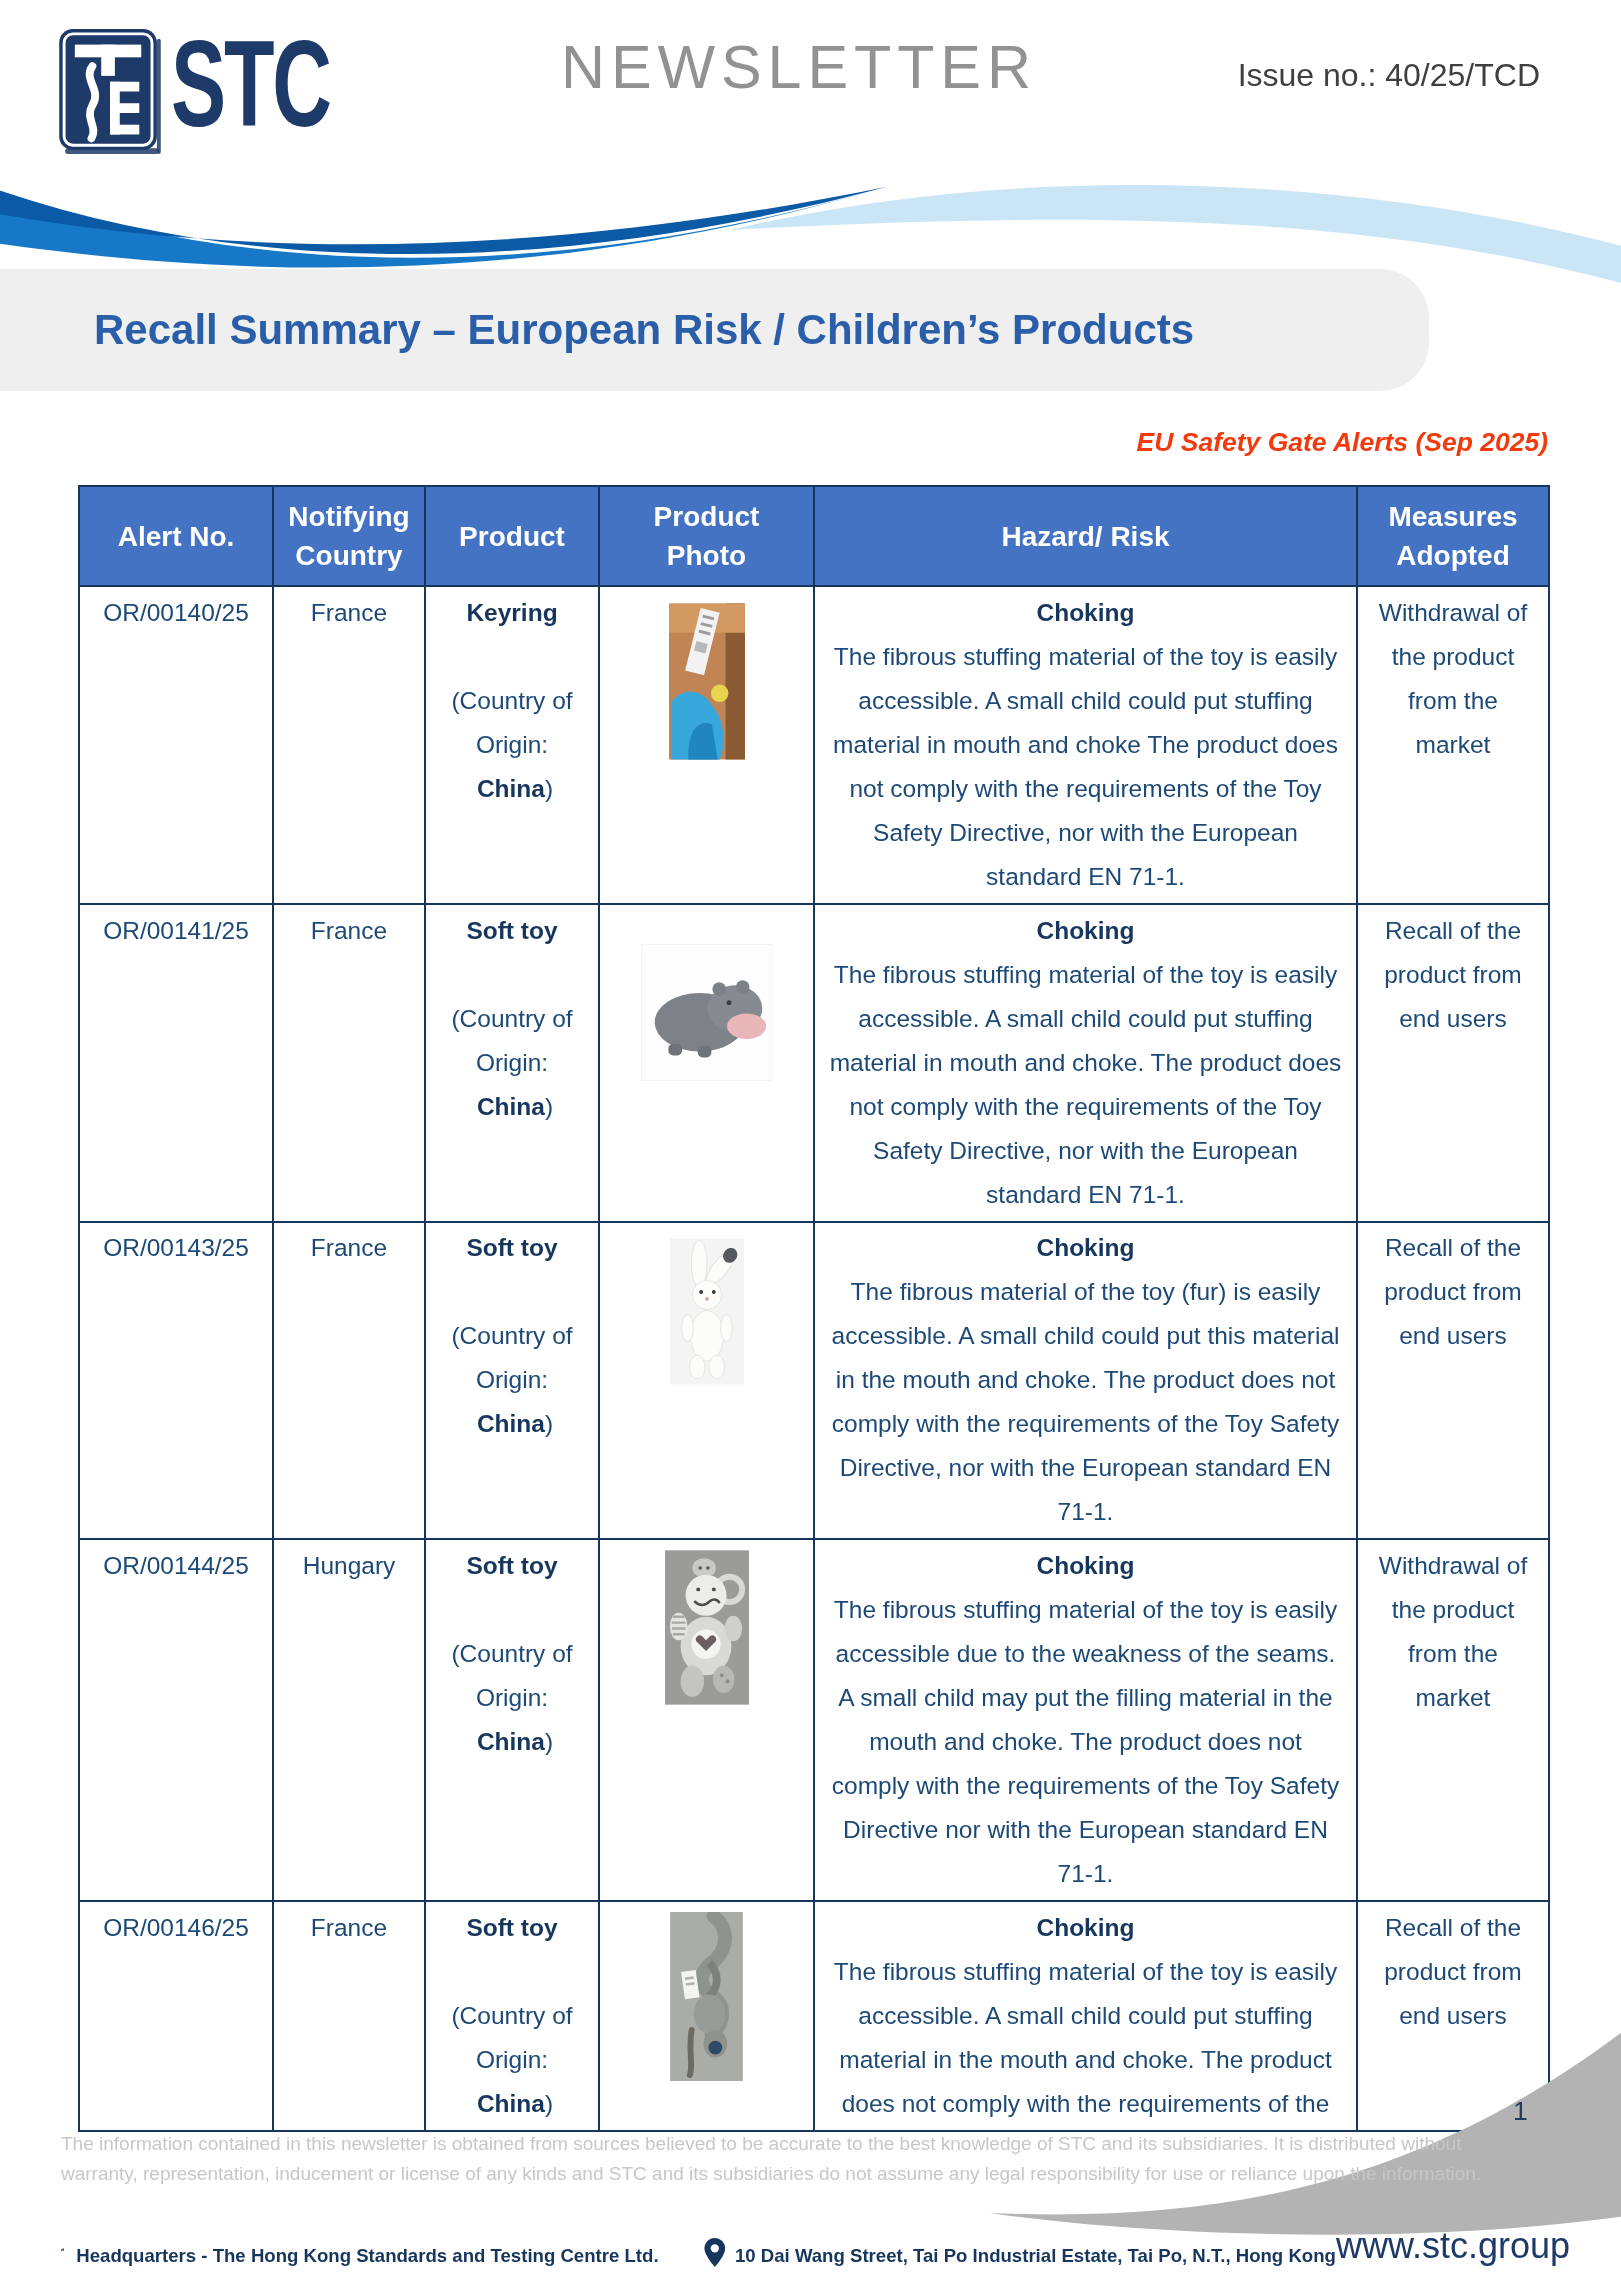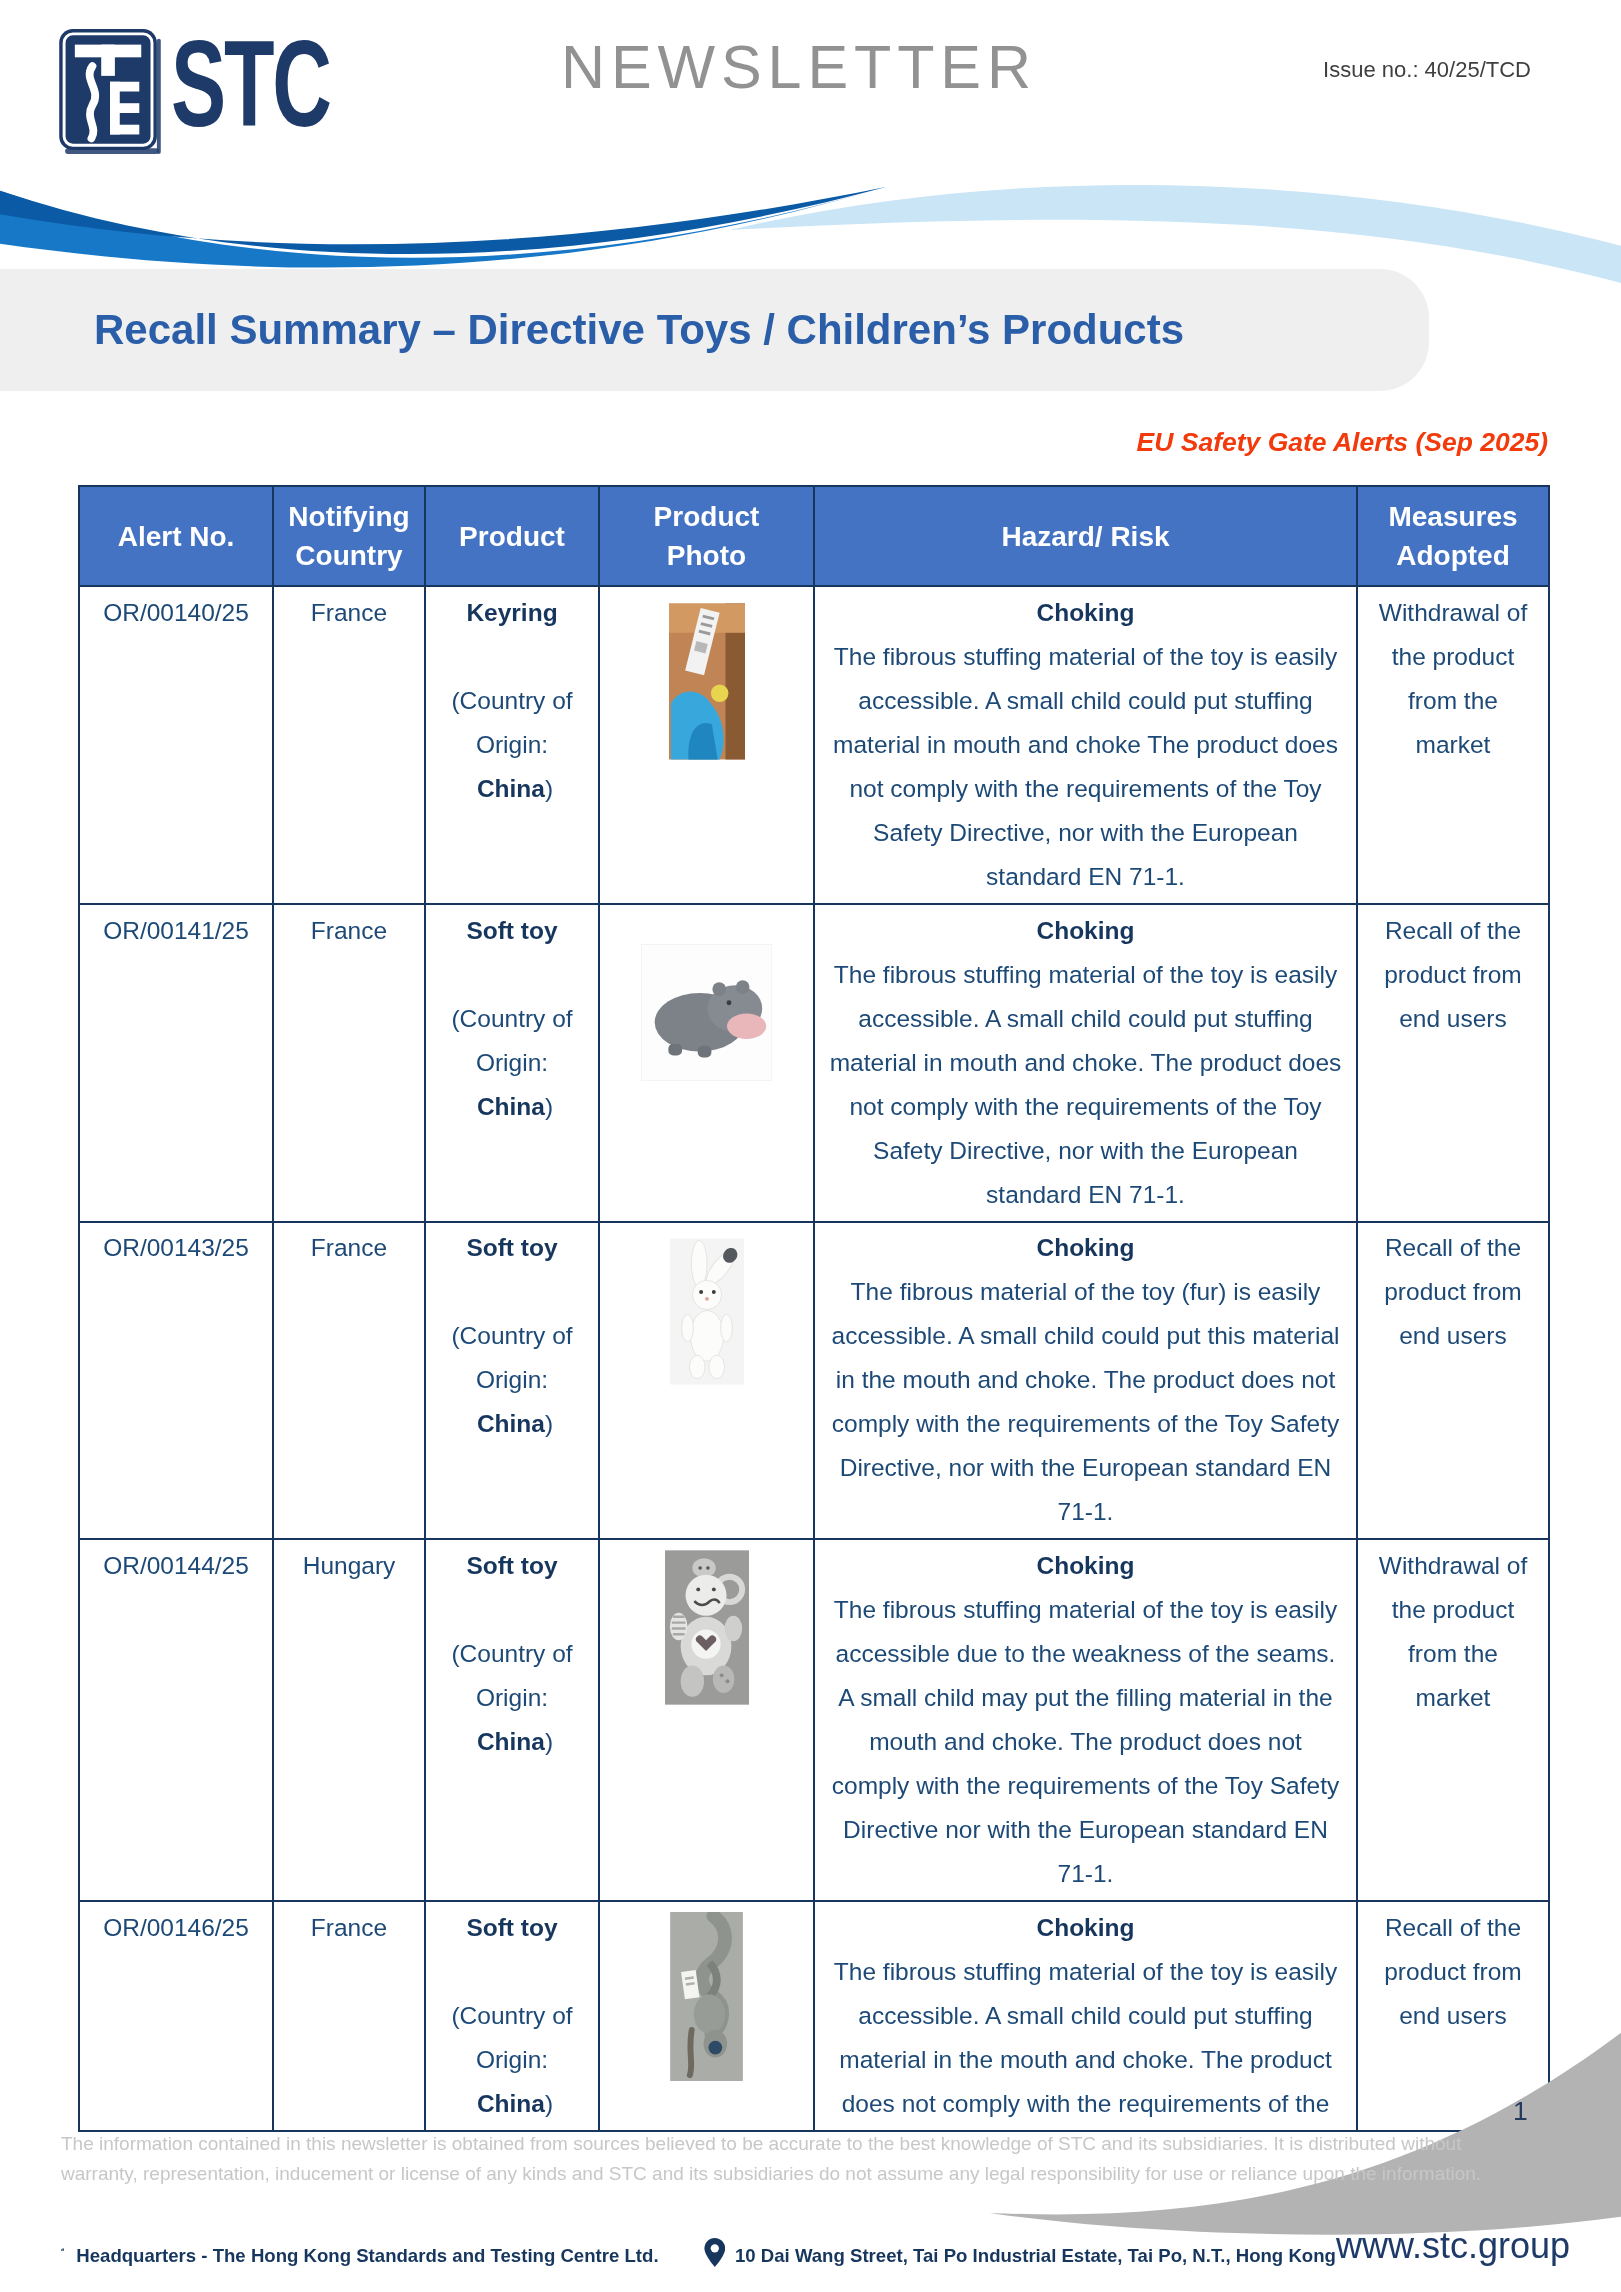--- a/index.html
+++ b/index.html
@@ -5,21 +5,21 @@
   html,body{margin:0;padding:0;background:#fff;}
   .page{position:relative;width:1621px;height:2293px;background:#ffffff;overflow:hidden;
         font-family:"Liberation Sans",sans-serif;}
 
   
   .logo-seal{position:absolute;left:59px;top:29px;width:102px;height:125px;}
   .logo-stc{position:absolute;left:171px;top:21.6px;font-size:106px;font-weight:bold;color:#1e3a68;
             letter-spacing:-2.9px;transform:scale(0.78,1.15);transform-origin:left top;line-height:1;}
   .newsletter{position:absolute;left:561px;top:37px;font-size:61px;color:#929292;
               letter-spacing:5.9px;line-height:1;}
-  .issue{position:absolute;top:57px;right:90px;font-size:22px;color:#3f3f3f;}
+  .issue{position:absolute;top:57px;right:81px;font-size:32px;color:#3f3f3f;}
 
   .wave{position:absolute;left:0;top:173px;width:1621px;height:114px;}
 
   
   .title-box{position:absolute;left:0;top:269px;width:1429px;height:122px;background:#efefef;
              border-radius:0 49px 49px 0;display:flex;align-items:center;}
   .title-text{padding-left:94px;font-size:42px;font-weight:bold;color:#2b5ea8;}
 
   .subtitle{position:absolute;top:427px;right:73px;font-size:26.5px;font-weight:bold;
             font-style:italic;color:#f23a0c;}
@@ -80,21 +80,21 @@
   <div class="newsletter">NEWSLETTER</div>
   <div class="issue">Issue no.: 40/25/TCD</div>
 
   <svg class="wave" viewBox="0 0 1654 116" preserveAspectRatio="none">
     <path d="M745 58 C1040 -12 1380 2 1654 74 L1654 112 C1380 38 1080 40 745 58 Z" fill="#c9e5f6"></path>
     <path d="M0 18 C300 122 620 96 905 14 C570 112 270 110 0 72 Z" fill="#1878c8"></path>
     <path d="M0 18 C300 118 620 90 905 14 C600 76 300 94 0 42 Z" fill="#0b5aa5"></path>
   </svg>
 
   <div class="title-box">
-    <div class="title-text">Recall Summary – Directive Toys / Children’s Products</div>
+    <div class="title-text">Recall Summary – European Risk / Children’s Products</div>
   </div>
 
   <div class="subtitle">EU Safety Gate Alerts (Sep 2025)</div>
 
   <table class="recall-table">
     <colgroup>
       <col style="width:194px">
         <col style="width:152px">
         <col style="width:174px">
       <col style="width:215px">

